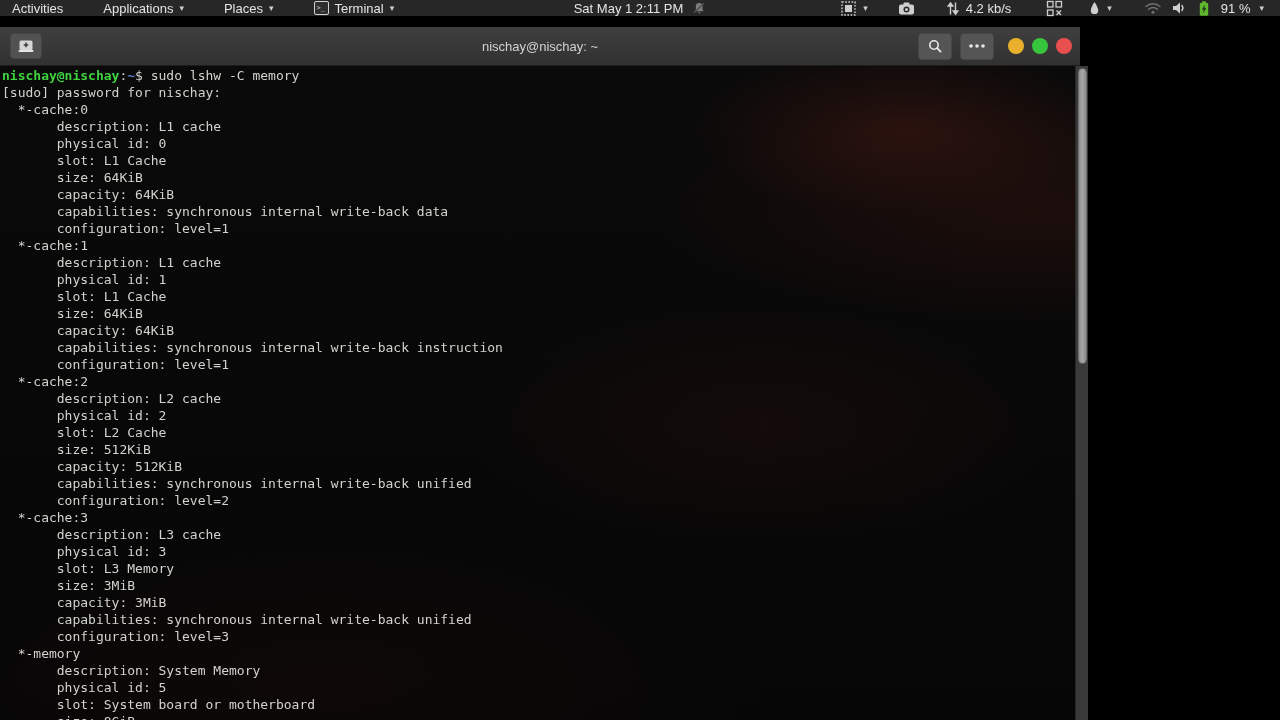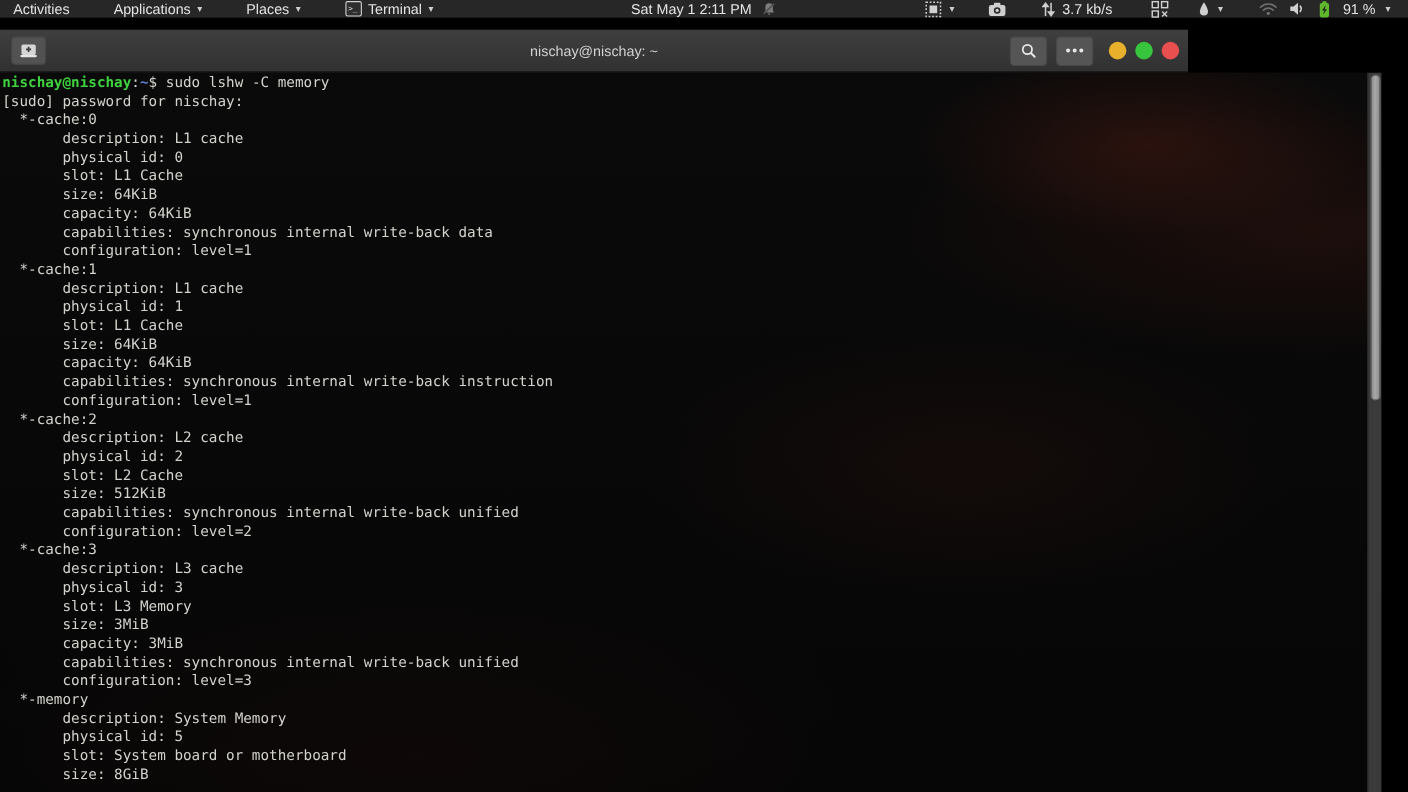--- a/index.html
+++ b/index.html
@@ -58,21 +58,21 @@
     width:34px; height:27px; border-radius:4px; background:#555555; border:1px solid #474747;
     display:flex; align-items:center; justify-content:center; cursor:pointer;
   }
   .win-circle { width:16px; height:16px; border-radius:50%; border:none; cursor:pointer; }
   .win-circle.min { background:#e8b02b; margin-left:6px; }
   .win-circle.max { background:#38c53e; }
   .win-circle.close { background:#ea4f4f; }
 
   
   .terminal {
-    position:absolute; top:66px; left:0; width:1256px; height:654px;
+    position:absolute; top:66px; left:0; width:1088px; height:654px;
     background:
       radial-gradient(ellipse 300px 120px at 83% 10%, rgba(70,26,18,0.50), rgba(0,0,0,0) 70%),
       radial-gradient(ellipse 520px 160px at 95% 22%, rgba(58,22,16,0.40), rgba(0,0,0,0) 72%),
       radial-gradient(ellipse 420px 180px at 70% 55%, rgba(48,20,14,0.28), rgba(0,0,0,0) 70%),
       radial-gradient(ellipse 600px 220px at 30% 95%, rgba(40,16,12,0.22), rgba(0,0,0,0) 75%),
       linear-gradient(#0b0a0a,#060606);
     overflow:hidden;
   }
   .term-content {
     position:absolute; top:1px; left:2px; right:14px; bottom:0;
@@ -150,21 +150,21 @@
           </svg>
         </span>
       </button>
       <button class="tb-item grp" style="margin-left:16px;padding:0 8px;gap:7px;">
         <span>
           <svg width="12" height="15" viewBox="0 0 12 15">
             <path d="M3.5 13.5V3.5 M3.5 2L1.2 5h4.6z" stroke="#cfcfcf" stroke-width="1.4" fill="#cfcfcf"></path>
             <path d="M8.5 1.5v10 M8.5 13.2L6.2 10h4.6z" stroke="#cfcfcf" stroke-width="1.4" fill="#cfcfcf"></path>
           </svg>
         </span>
-        <span>3.7 kb/s</span>
+        <span>4.2 kb/s</span>
       </button>
       <button class="tb-item" style="margin-left:18px;padding:0 8px;">
         <span>
           <svg width="19" height="19" viewBox="0 0 19 19">
             <rect x="2.5" y="2.5" width="5.5" height="5.5" fill="none" stroke="#cfcfcf" stroke-width="1.3"></rect>
             <rect x="11" y="2.5" width="5.5" height="5.5" fill="none" stroke="#cfcfcf" stroke-width="1.3"></rect>
             <rect x="2.5" y="11" width="5.5" height="5.5" fill="none" stroke="#cfcfcf" stroke-width="1.3"></rect>
             <path d="M11.5 11.5l4.5 4.5 M16 11.5L11.5 16" stroke="#cfcfcf" stroke-width="1.4"></path>
           </svg>
         </span>
@@ -258,20 +258,21 @@
           <div class="line">       slot: L1 Cache</div>
           <div class="line">       size: 64KiB</div>
           <div class="line">       capacity: 64KiB</div>
           <div class="line">       capabilities: synchronous internal write-back instruction</div>
           <div class="line">       configuration: level=1</div>
           <div class="line">  *-cache:2</div>
           <div class="line">       description: L2 cache</div>
           <div class="line">       physical id: 2</div>
           <div class="line">       slot: L2 Cache</div>
           <div class="line">       size: 512KiB</div>
+          <div class="line">       capacity: 512KiB</div>
           <div class="line">       capabilities: synchronous internal write-back unified</div>
           <div class="line">       configuration: level=2</div>
           <div class="line">  *-cache:3</div>
           <div class="line">       description: L3 cache</div>
           <div class="line">       physical id: 3</div>
           <div class="line">       slot: L3 Memory</div>
           <div class="line">       size: 3MiB</div>
           <div class="line">       capacity: 3MiB</div>
           <div class="line">       capabilities: synchronous internal write-back unified</div>
           <div class="line">       configuration: level=3</div>

